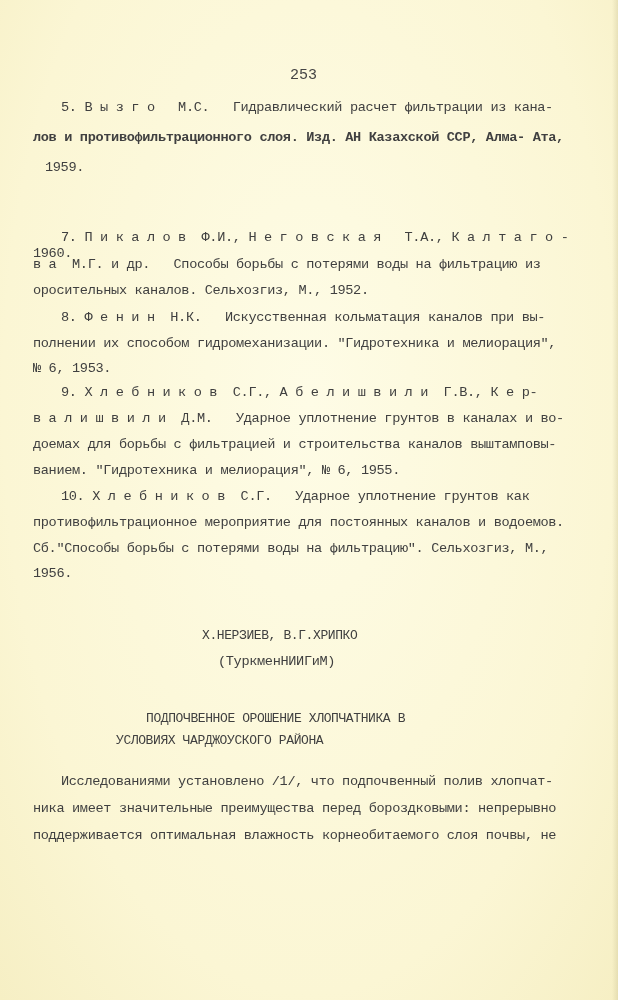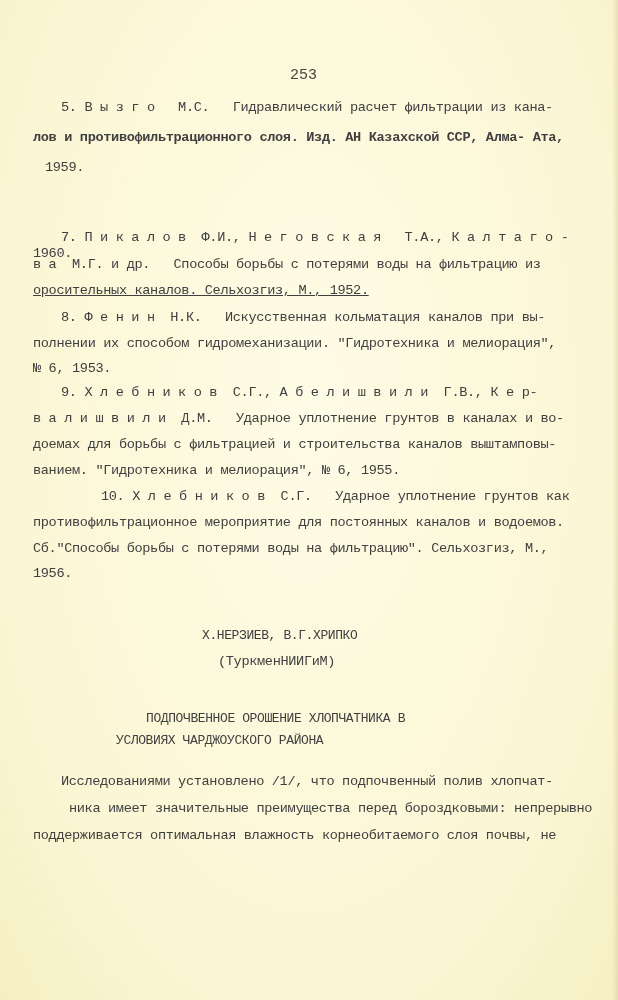--- a/index.html
+++ b/index.html
@@ -31,40 +31,40 @@
   <div class="line pgnum" style="left:290px; top:68px;">253</div>
 
   <div class="line" style="left:61px; top:100px;">5. В ы з г о   М.С.   Гидравлический расчет фильтрации из кана-</div>
   <div class="line" style="left:33px; top:130px;font-weight:bold;">лов и противофильтрационного слоя. Изд. АН Казахской ССР, Алма- Ата,</div>
   <div class="line" style="left:33px; top:160px;margin-left:12px;">1959.</div>
 
   <div class="line" style="left:33px; top:206px;margin-top:40px;">1960.</div>
 
   <div class="line" style="left:61px; top:230px;">7. П и к а л о в  Ф.И., Н е г о в с к а я   Т.А., К а л т а г о -</div>
   <div class="line" style="left:33px; top:257px;">в а  М.Г. и др.   Способы борьбы с потерями воды на фильтрацию из</div>
-  <div class="line" style="left:33px; top:283px;text-decoration:underline;">оросительных каналов. Сельхозгиз, М., 1952.</div>
+  <div class="line" style="left:33px; top:283px;">оросительных каналов. Сельхозгиз, М., 1952.</div>
 
   <div class="line" style="left:61px; top:310px;">8. Ф е н и н  Н.К.   Искусственная кольматация каналов при вы-</div>
   <div class="line" style="left:33px; top:336px;">полнении их способом гидромеханизации. "Гидротехника и мелиорация",</div>
   <div class="line" style="left:33px; top:361px;">№ 6, 1953.</div>
 
   <div class="line" style="left:61px; top:385px;">9. Х л е б н и к о в  С.Г., А б е л и ш в и л и  Г.В., К е р-</div>
   <div class="line" style="left:33px; top:411px;">в а л и ш в и л и  Д.М.   Ударное уплотнение грунтов в каналах и во-</div>
   <div class="line" style="left:33px; top:437px;">доемах для борьбы с фильтрацией и строительства каналов выштамповы-</div>
   <div class="line" style="left:33px; top:463px;">ванием. "Гидротехника и мелиорация", № 6, 1955.</div>
 
-  <div class="line" style="left:61px; top:489px;margin-left:40px;">10. Х л е б н и к о в  С.Г.   Ударное уплотнение грунтов как</div>
+  <div class="line" style="left:61px; top:489px;">10. Х л е б н и к о в  С.Г.   Ударное уплотнение грунтов как</div>
   <div class="line" style="left:33px; top:515px;">противофильтрационное мероприятие для постоянных каналов и водоемов.</div>
   <div class="line" style="left:33px; top:541px;">Сб."Способы борьбы с потерями воды на фильтрацию". Сельхозгиз, М.,</div>
   <div class="line" style="left:33px; top:566px;">1956.</div>
 
   <div class="line caps" style="left:202px; top:628px;">Х.НЕРЗИЕВ, В.Г.ХРИПКО</div>
   <div class="line" style="left:218px; top:654px;">(ТуркменНИИГиМ)</div>
 
   <div class="line caps" style="left:146px; top:711px;">ПОДПОЧВЕННОЕ ОРОШЕНИЕ ХЛОПЧАТНИКА В</div>
   <div class="line caps" style="left:116px; top:733px;">УСЛОВИЯХ ЧАРДЖОУСКОГО РАЙОНА</div>
 
   <div class="line" style="left:61px; top:774px;">Исследованиями установлено /1/, что подпочвенный полив хлопчат-</div>
-  <div class="line" style="left:33px; top:801px;margin-left:36px;">ника имеет значительные преимущества перед бороздковыми: непрерывно</div>
+  <div class="line" style="left:33px; top:801px;">ника имеет значительные преимущества перед бороздковыми: непрерывно</div>
   <div class="line" style="left:33px; top:828px;">поддерживается оптимальная влажность корнеобитаемого слоя почвы, не</div>
 
   <div class="edge"></div>
 </div>
 
 </body></html>

